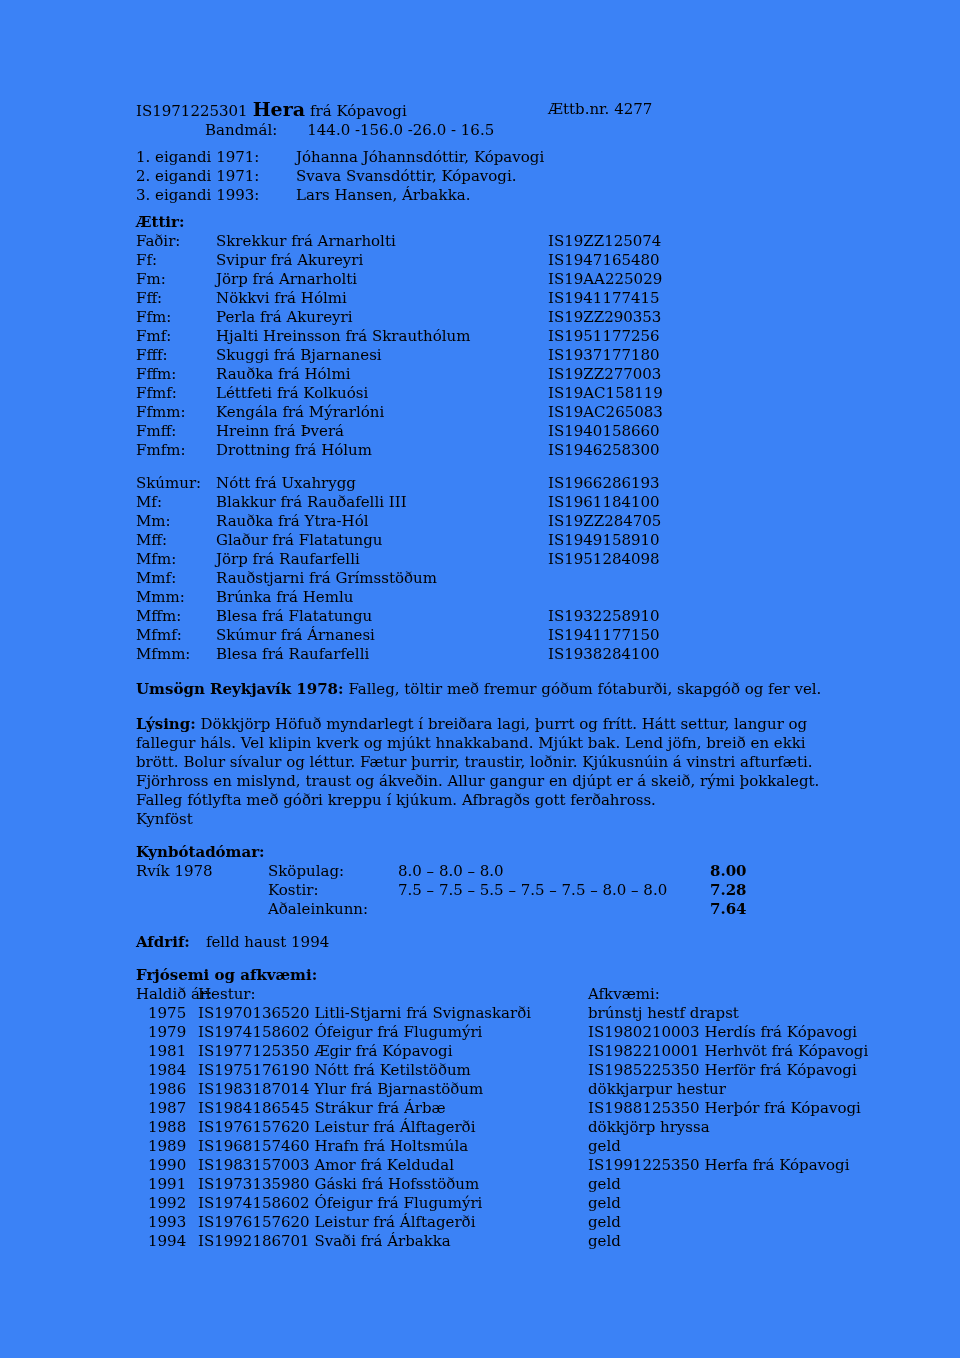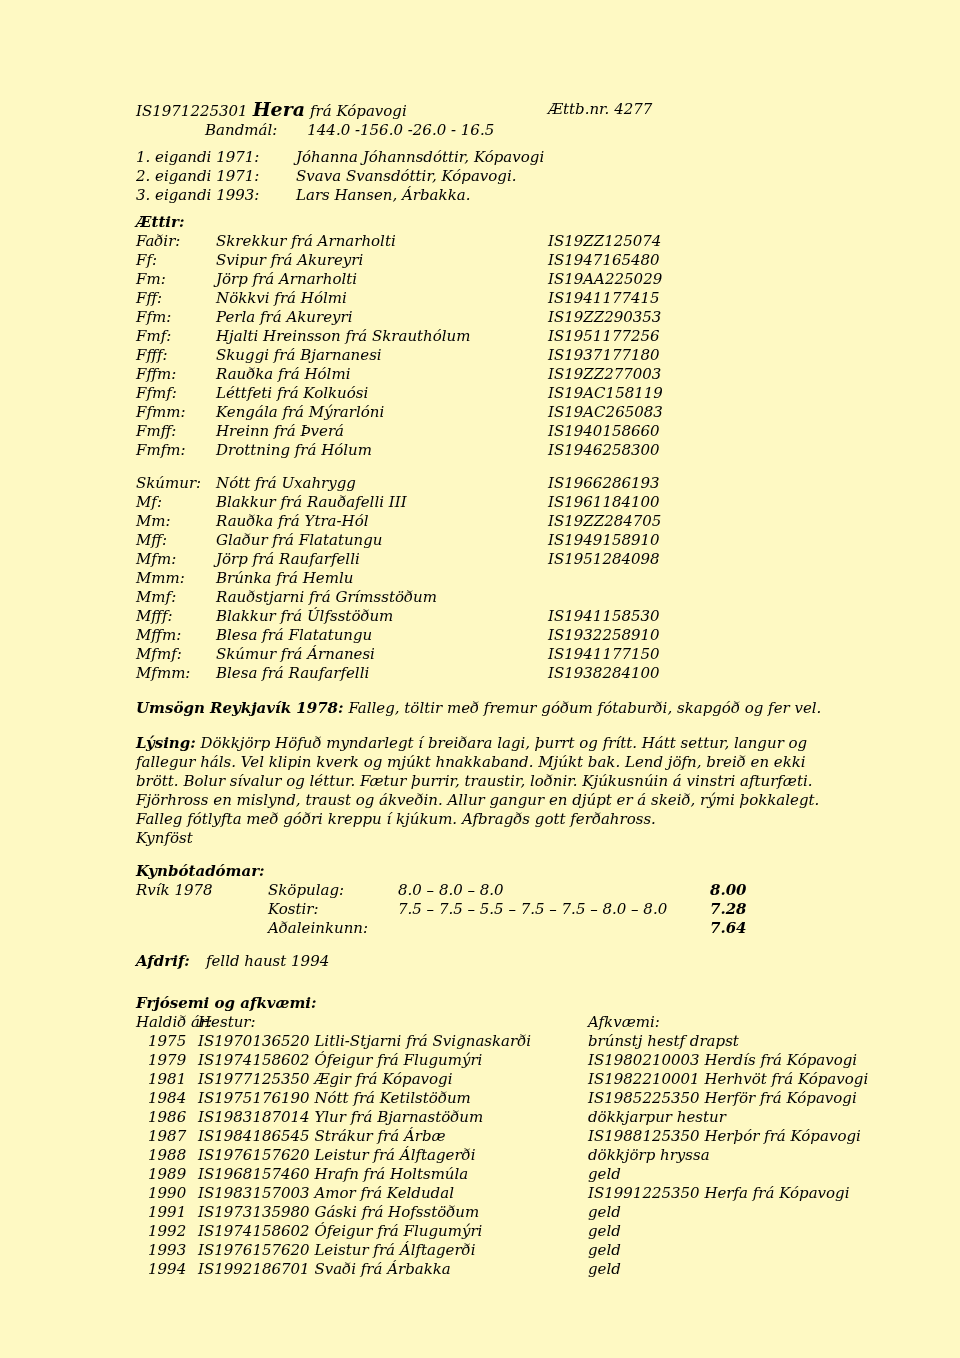--- a/index.html
+++ b/index.html
@@ -1,23 +1,22 @@
 <!DOCTYPE html>
 <html><head>
 <meta charset="utf-8">
 <style>
   html,body{margin:0;padding:0;background:#ffffff;}
   .page{
     position:relative;
     width:960px;height:1358px;
-    background:#fef9c3;color:#000000;
+    background:#3b82f6;color:#000000;
     font-family:"DejaVu Serif", serif;
     font-size:15px;line-height:19px;
     overflow:hidden;
-    font-style:italic;
   }
   .content{position:absolute;left:136px;top:100px;width:716px;}
   .line{position:relative;}
   b,.b{font-weight:bold;}
   .horse-name{font-weight:bold;font-size:19px;margin:0 5px;}
   .rcol{position:absolute;left:412px;top:0;white-space:nowrap;}
   .indent{padding-left:69px;}
   .meas{margin-left:30px;white-space:nowrap;text-align:center;}
   .owner-label{display:inline-block;width:160px;}
   .sec{margin-top:16px;}
@@ -27,21 +26,21 @@
   .prow{position:relative;white-space:nowrap;}
   .plabel{display:inline-block;width:80px;}
   .pid{position:absolute;left:412px;top:0;}
   .kd{position:relative;margin-top:14px;}
   .kd-event{position:absolute;left:0;top:19px;white-space:nowrap;}
   .kdrow{position:relative;padding-left:132px;white-space:nowrap;}
   .kd-label{display:inline-block;width:130px;}
   .kd-total{position:absolute;left:574px;top:0;font-weight:bold;}
   .fate{margin-top:14px;}
   .fate-label{margin-right:16px;}
-  .offspring{margin-top:23px;}
+  .offspring{margin-top:14px;}
   .orow{position:relative;white-space:nowrap;}
   .o-year{display:inline-block;width:50px;padding-left:12px;}
   .o-yearhdr{display:inline-block;width:62px;}
   .o-afk{position:absolute;left:452px;top:0;}
   .para{width:716px;}
 </style>
 </head>
 <body>
 
 <div class="page">
@@ -140,30 +139,27 @@
 
           <div class="prow">
             <span class="plabel">Mff:</span><span>Glaður frá Flatatungu</span><span class="pid">IS1949158910</span>
           </div>
 
           <div class="prow">
             <span class="plabel">Mfm:</span><span>Jörp frá Raufarfelli</span><span class="pid">IS1951284098</span>
           </div>
 
           <div class="prow">
+            <span class="plabel">Mmf:</span><span>Rauðstjarni frá Grímsstöðum</span><span class="pid"></span>
+          </div>
+
+          <div class="prow">
             <span class="plabel">Mmm:</span><span>Brúnka frá Hemlu</span><span class="pid"></span>
           </div>
 
-          <div class="prow">
-            <span class="plabel">Mmf:</span><span>Rauðstjarni frá Grímsstöðum</span><span class="pid"></span>
-          </div>
-
-          <div class="prow">
-            <span class="plabel">Mfff:</span><span>Blakkur frá Úlfsstöðum</span><span class="pid">IS1941158530</span>
-          </div>
 
           <div class="prow">
             <span class="plabel">Mffm:</span><span>Blesa frá Flatatungu</span><span class="pid">IS1932258910</span>
           </div>
 
           <div class="prow">
             <span class="plabel">Mfmf:</span><span>Skúmur frá Árnanesi</span><span class="pid">IS1941177150</span>
           </div>
 
           <div class="prow">

